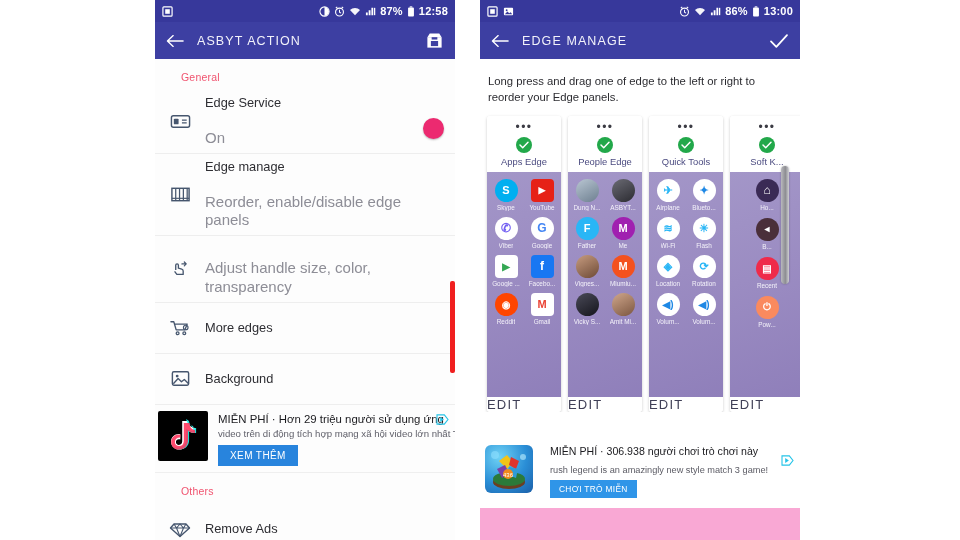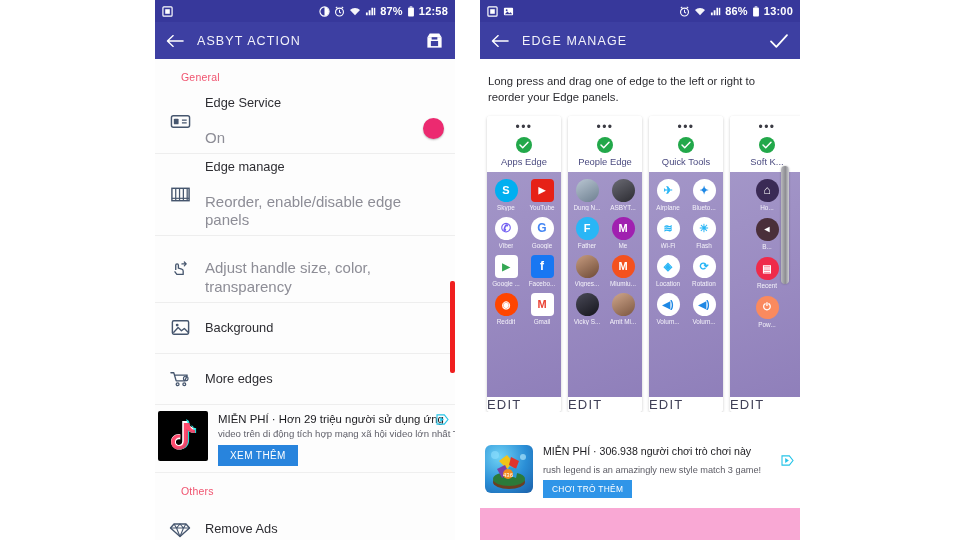--- a/index.html
+++ b/index.html
@@ -150,21 +150,21 @@
   
   .ad-game {
     position:absolute; left:0; bottom: 6px; width:320px;
     display:flex; align-items:flex-start; padding: 4px 5px;
   }
   .ad-game .gthumb {
     width:48px; height:48px; flex:0 0 48px; border-radius:6px; overflow:hidden;
     background: radial-gradient(circle at 30% 25%, #6fd2f5 0%, #2a8ed6 55%, #1b5fa8 100%);
     position:relative;
   }
-  .ad-game .gtexts { padding-left:10px; flex:1 1 auto; min-width:0; }
+  .ad-game .gtexts { padding-left:17px; flex:1 1 auto; min-width:0; }
   .g-l1 { font-size:10.6px; color:#1b1b1f; white-space:nowrap; overflow:hidden; }
   .g-l2 { font-size:9.2px; color:#5b5b64; margin-top:8px; white-space:nowrap; overflow:hidden;}
   .g-cta {
     margin-top:5px; display:inline-block; background:#2f95e8; color:#fff;
     font-size:8.4px; padding:4px 9px; letter-spacing:.3px; cursor:pointer;
   }
   .gadmark { position:absolute; right:6px; top:14px; line-height:0; }
 </style>
 </head>
 <body>
@@ -279,42 +279,42 @@
               <path d="M12.5 6.2h4M15 4.2l2 2-2 2" fill="none" stroke="#46566e" stroke-width="1.3" stroke-linecap="round" stroke-linejoin="round"></path>
             </svg>
         </span>
         <span class="texts">
           <div class="t2">Adjust handle size, color, transparency</div>
         </span>
       </div>
 
       <div class="row">
         <span class="ico">
-          <svg width="21" height="21" viewBox="0 0 22 22">
-              <rect x="2.5" y="4" width="17" height="14" rx="1.5" fill="none" stroke="#46566e" stroke-width="1.5"></rect>
-              <circle cx="7.5" cy="8.5" r="1.5" fill="#46566e"></circle>
-              <path d="M3.5 16.5 8.5 11l3.5 3.5 3-2.5 4.5 4.5" fill="none" stroke="#46566e" stroke-width="1.4" stroke-linejoin="round"></path>
-            </svg>
-        </span>
-        <span class="texts">
-          <div class="t1">Background</div>
-        </span>
-      </div>
-
-      <div class="row">
-        <span class="ico">
           <svg width="22" height="21" viewBox="0 0 23 22">
               <path d="M2 5h3l2.5 8.5h9L19 7.5H6.5" fill="none" stroke="#46566e" stroke-width="1.4" stroke-linecap="round" stroke-linejoin="round"></path>
               <circle cx="9" cy="17" r="1.5" fill="none" stroke="#46566e" stroke-width="1.3"></circle>
               <circle cx="16" cy="17" r="1.5" fill="none" stroke="#46566e" stroke-width="1.3"></circle>
               <circle cx="17.5" cy="11" r="2.4" fill="none" stroke="#46566e" stroke-width="1.2"></circle>
             </svg>
         </span>
         <span class="texts">
           <div class="t1">More edges</div>
+        </span>
+      </div>
+
+      <div class="row">
+        <span class="ico">
+          <svg width="21" height="21" viewBox="0 0 22 22">
+              <rect x="2.5" y="4" width="17" height="14" rx="1.5" fill="none" stroke="#46566e" stroke-width="1.5"></rect>
+              <circle cx="7.5" cy="8.5" r="1.5" fill="#46566e"></circle>
+              <path d="M3.5 16.5 8.5 11l3.5 3.5 3-2.5 4.5 4.5" fill="none" stroke="#46566e" stroke-width="1.4" stroke-linejoin="round"></path>
+            </svg>
+        </span>
+        <span class="texts">
+          <div class="t1">Background</div>
         </span>
       </div>
 
       <div class="ad-tiktok">
         <span class="thumb">
           <svg class="tt-note" viewBox="0 0 26 34">
             <path d="M17 2c.6 4.2 3 6.6 7 7v5c-2.6.1-4.9-.7-7-2.2v9.6c0 5.6-4.1 9.2-9 9.2-4.4 0-8-3.3-8-7.8 0-5 4.2-8.3 9.3-7.6v5.2c-2.4-.8-4.4.5-4.4 2.6 0 1.6 1.3 2.9 3 2.9 1.9 0 3.3-1.4 3.3-3.6V2Z" fill="#ffffff"></path>
             <path d="M15.2 0c.6 4.2 3 6.6 7 7v5c-2.6.1-4.9-.7-7-2.2v9.6c0 5.6-4.1 9.2-9 9.2-1.1 0-2.1-.2-3-.5 1.4 1.5 3.5 2.4 5.9 2.4 4.9 0 9-3.6 9-9.2V11.7c2.1 1.5 4.4 2.3 7 2.2V9c-.8 0-1.6-.1-2.3-.3-2.7-1-4.4-3.2-4.8-6.7Z" fill="#25f4ee" opacity=".9"></path>
             <path d="M18.6 3.9c-.2 3.7 1.8 6.3 5.4 7.1v3c-2.6.1-4.9-.7-7-2.2v9.6c0 5.6-4.1 9.2-9 9.2-2.4 0-4.5-.9-5.9-2.4-1.2-1.3-1.9-3-1.9-5 0-5 4.2-8.3 9.3-7.6v3c-2.9-.5-5.6 1.4-5.6 4.3 0 2.3 1.8 4.2 4.3 4.2 2.7 0 4.6-2 4.6-5V3.9Z" fill="#fe2c55" opacity=".85"></path>
           </svg>
@@ -628,21 +628,21 @@
             <path d="M26 12 34 16l-3 8-7-4Z" fill="#e0342b"></path>
             <path d="M12 24 20 20l4 8-7 5Z" fill="#7b3fa8"></path>
             <path d="M24 22 33 24l-2 9-8-3Z" fill="#2f9bd6"></path>
             <circle cx="23" cy="29" r="5" fill="#f08a1d"></circle>
             <text x="23" y="32" font-size="6" fill="#fff" text-anchor="middle" font-family="Liberation Sans">436</text>
           </svg>
         </span>
         <span class="gtexts">
           <div class="g-l1">MIỄN PHÍ · 306.938 người chơi trò chơi này</div>
           <div class="g-l2">rush legend is an amazingly new style match 3 game!</div>
-          <span class="g-cta">CHƠI TRÒ THÊM</span>
+          <span class="g-cta">CHƠI TRÒ MIỄN</span>
         </span>
         <span class="gadmark">
           <svg width="13" height="11" viewBox="0 0 14 12">
               <path d="M1 1h8l4 5-4 5H1Z" fill="none" stroke="#25c4e8" stroke-width="1.2"></path>
               <path d="M4.5 3.2 8.5 6l-4 2.8Z" fill="#25c4e8"></path>
             </svg>
         </span>
       </div>
     </div>
   </div>

